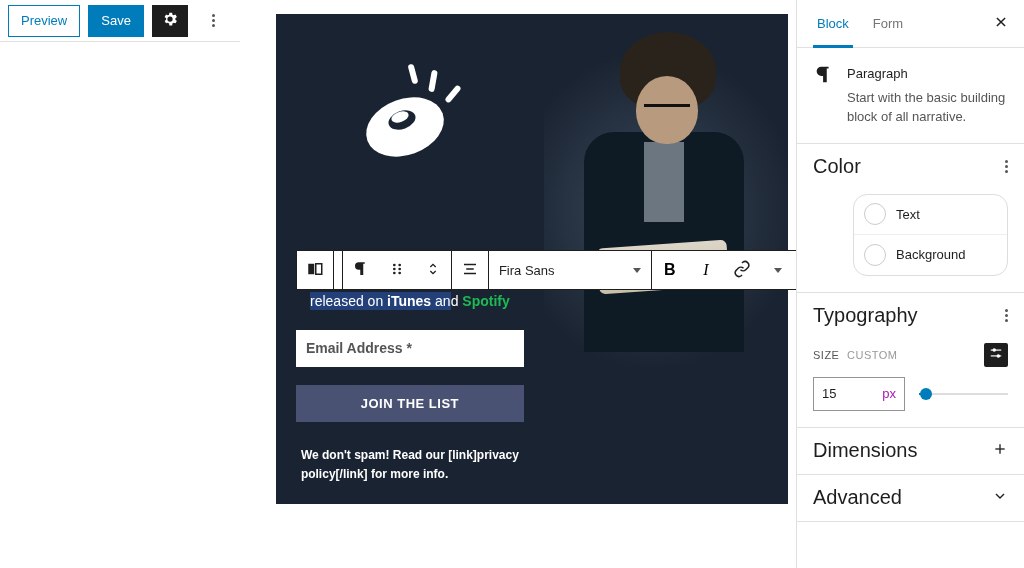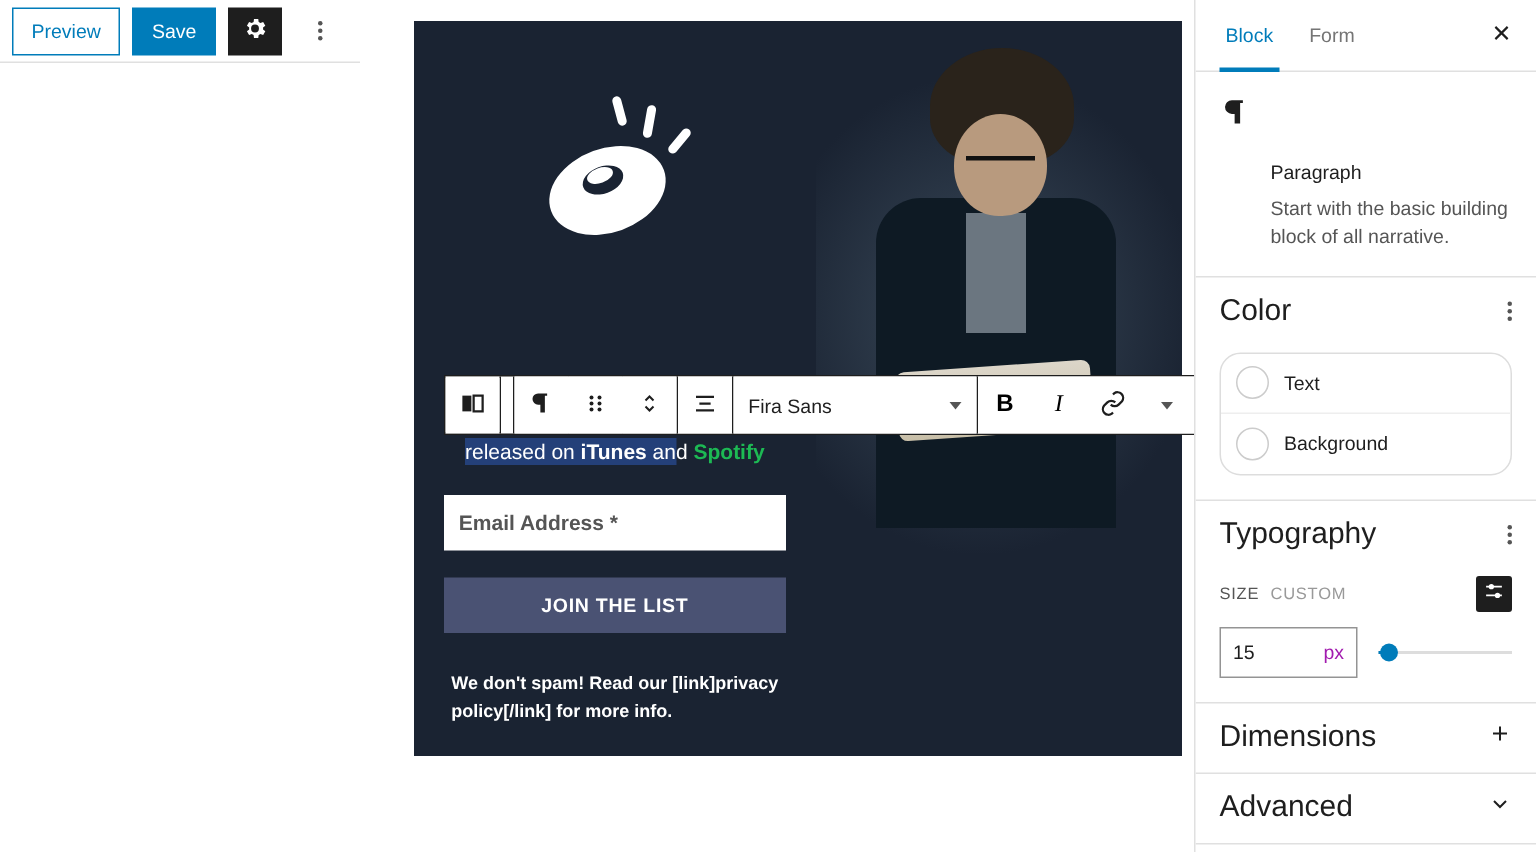--- a/index.html
+++ b/index.html
@@ -46,26 +46,26 @@
     
     .sidebar { width: 228px; border-left: 1px solid #e0e0e0; display: flex; flex-direction: column; overflow: hidden; }
     .side-tabs { height: 48px; display: flex; align-items: center; border-bottom: 1px solid #e0e0e0; position: relative; padding: 0 16px 0 8px; }
     .side-tab { padding: 0 12px; height: 100%; display: flex; align-items: center; font-size: 13px; color: #757575; cursor: pointer; position: relative; }
     .side-tab.active { color: #007cba; font-weight: 500; }
     .side-tab.active::after { content: ""; position: absolute; bottom: -1px; left: 8px; right: 8px; height: 3px; background: #007cba; }
     .side-close { margin-left: auto; cursor: pointer; }
     .side-body { overflow-y: auto; flex: 1; }
     .block-info { display: flex; padding: 16px; gap: 12px; border-bottom: 1px solid #e0e0e0; }
     .block-info-text { font-size: 13px; line-height: 1.5; }
-    .block-info-title { font-weight: 500; margin-bottom: 4px; margin-top: 41px; }
+    .block-info-title { font-weight: 500; margin-bottom: 4px; }
     .block-info-desc { color: #555; }
     .panel { border-bottom: 1px solid #e0e0e0; }
     .panel-head { height: 46px; display: flex; align-items: center; justify-content: space-between; padding: 0 16px; font-size: 20px; cursor: pointer; }
     .panel-body { padding: 0 16px 16px 16px; }
-    .color-group { border: 1px solid #ddd; border-radius: 14px; margin-top: 4px; }
+    .color-group { border: 1px solid #ddd; border-radius: 14px; margin-top: 4px; margin-left: 40px; }
     .color-row { display: flex; align-items: center; height: 40px; padding: 0 10px; gap: 10px; border-bottom: 1px solid #eee; cursor: pointer; }
     .color-row:last-child { border-bottom: none; }
     .swatch { width: 22px; height: 22px; border-radius: 50%; border: 1px solid #ccc; background: #fff; }
     .typo-size-row { display: flex; align-items: center; justify-content: space-between; margin-top: 4px; }
     .size-label { font-size: 11px; letter-spacing: 0.5px; color: #555; }
     .size-label .custom { color: #999; margin-left: 4px; }
     .slider-ctl { background: #1e1e1e; color: #fff; width: 24px; height: 24px; display: flex; align-items: center; justify-content: center; border-radius: 2px; cursor: pointer; }
     .size-controls { display: flex; align-items: center; gap: 14px; margin-top: 10px; }
     .size-input { width: 92px; height: 34px; border: 1px solid #949494; display: flex; align-items: center; justify-content: space-between; padding: 0 8px; font-size: 13px; }
     .size-unit { color: #a21caf; }

